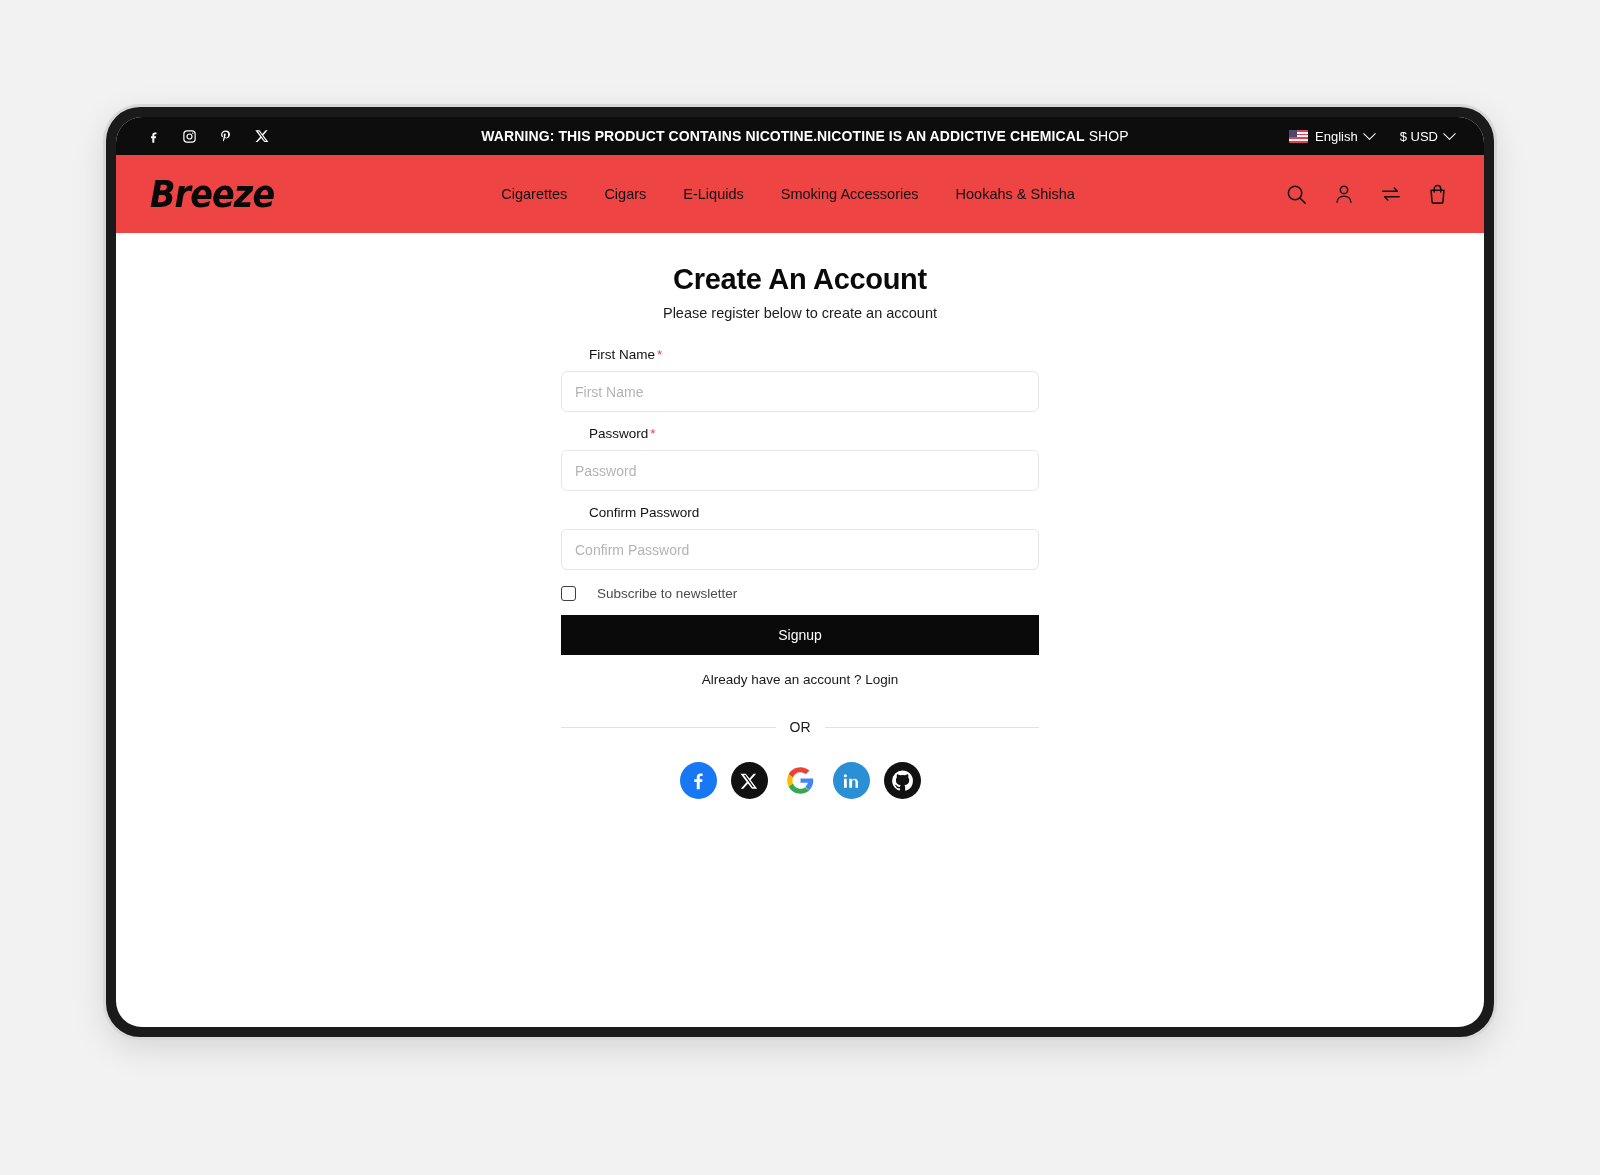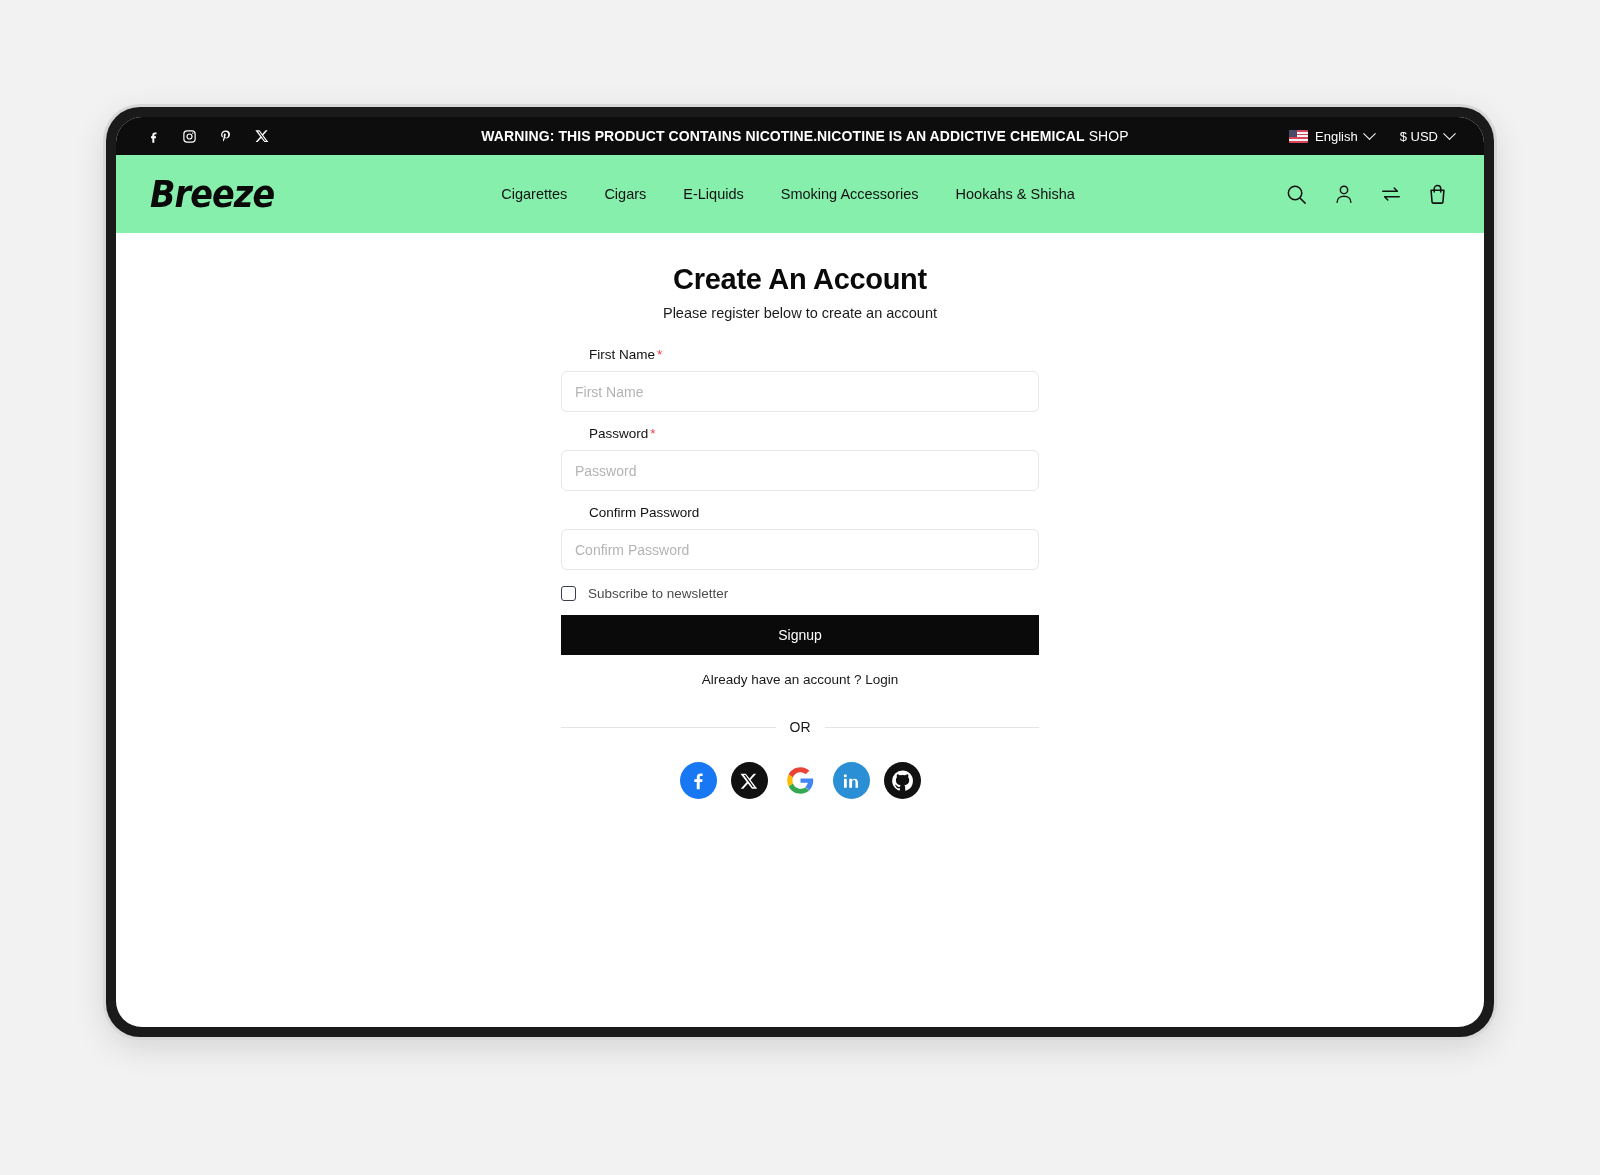--- a/index.html
+++ b/index.html
@@ -103,21 +103,21 @@
     width: 9px; height: 9px;
     border-right: 1.4px solid #fff;
     border-bottom: 1.4px solid #fff;
     transform: rotate(45deg) translate(-2px,-2px);
     flex: none;
   }
 
   
   .header {
     height: 78px;
-    background: #86efac;
+    background: #ef4444;
     display: flex;
     align-items: center;
     padding: 0 34px;
   }
   .logo {
     font-family: "DejaVu Sans", sans-serif;
     font-size: 38px;
     font-weight: bold;
     font-style: italic;
     letter-spacing: -1px;
@@ -192,21 +192,21 @@
     color: #1a1a1a;
     font-family: "Liberation Sans", sans-serif;
     background: #fff;
     outline: none;
   }
   .field-input::placeholder { color: #b4b4b4; }
 
   .check-row {
     display: flex;
     align-items: center;
-    gap: 12px;
+    gap: 21px;
     margin: 16px 0 14px;
   }
   .checkbox {
     width: 15px; height: 15px;
     border: 1.6px solid #3b3f48;
     border-radius: 3px;
     background: #fff;
     cursor: pointer;
     flex: none;
   }

